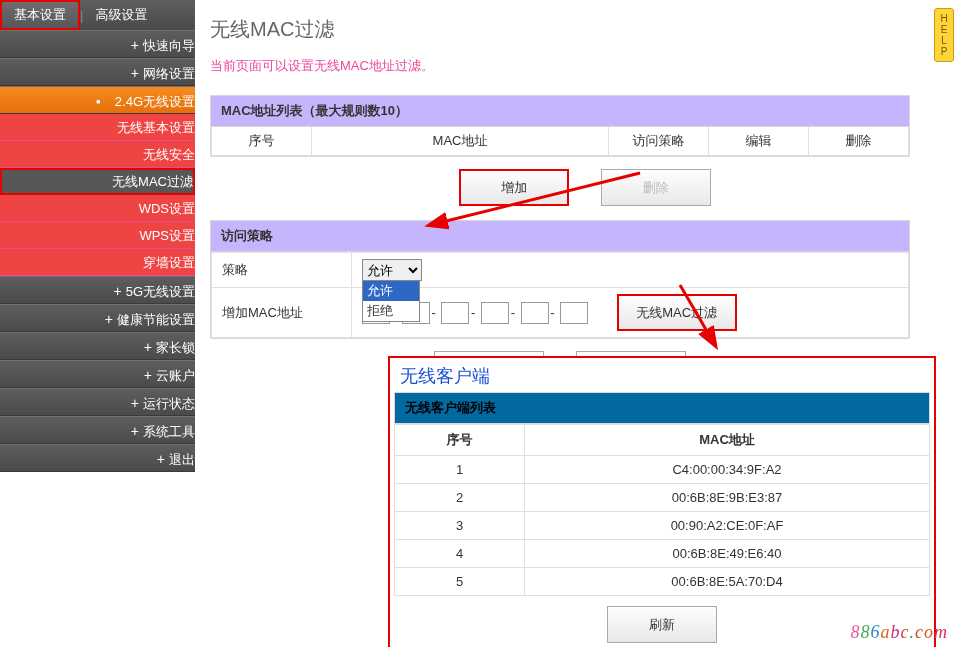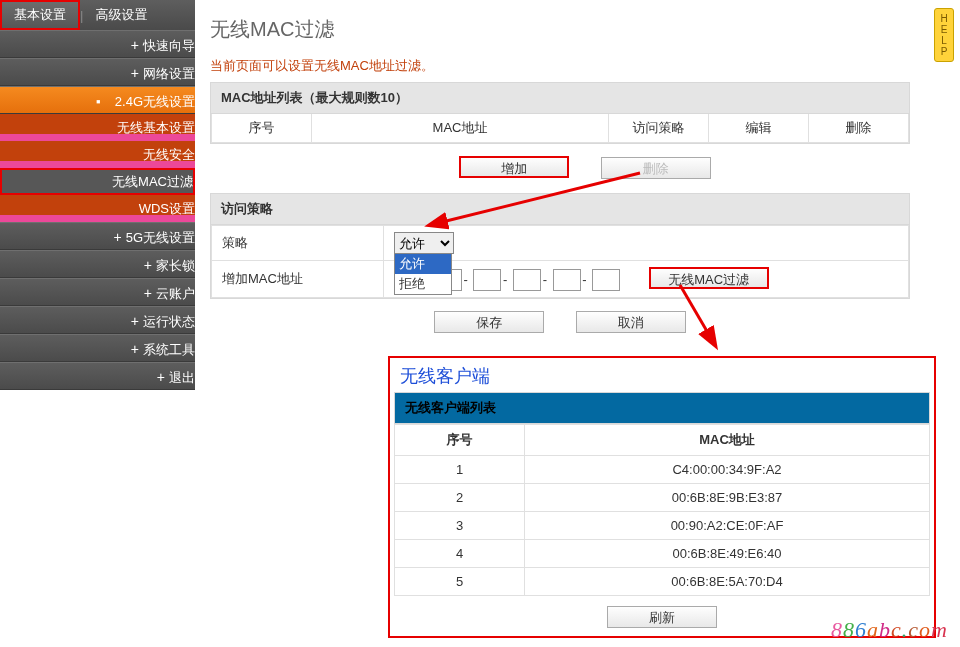--- a/index.html
+++ b/index.html
@@ -11,60 +11,60 @@
 .top-tabs .tab.active { background: linear-gradient(#6d6d6d,#575757); border: 2px solid #e60000; line-height: 26px; }
 .top-tabs .sep { color: #888; }
 
 .nav { list-style: none; text-align: right; }
 .nav-item { color: #fff; height: 28px; line-height: 28px; font-size: 13px; cursor: pointer; }
 .nav-group { background: linear-gradient(#5d5d5d,#4b4b4b); border-bottom: 1px solid #3a3a3a; border-top: 1px solid #6f6f6f; padding-left: 10px; }
 .nav-group .plus { margin-right: 4px; font-size: 14px; }
 .nav-group.active { background: linear-gradient(#f58a1f,#e6700c); }
 .nav-group.active .plus { visibility: hidden; width: 0; margin: 0; }
 .nav-group.active::before { content: "▪"; margin-right: 6px; }
-.nav-sub { background: #c2410c; padding-left: 14px; border-bottom: 7px solid #ec4899; height: 27px; line-height: 27px; }
+.nav-sub { background: #ef4444; padding-left: 14px; border-bottom: 1px solid #ec4899; height: 27px; line-height: 27px; }
 .nav-sub.selected { background: #575757; border: 2px solid #e60000; line-height: 23px; padding-left: 20px; }
 
 .main { margin-left: 210px; padding-top: 16px; position: relative; }
 h1.page-title { font-size: 20px; font-weight: normal; color: #666; margin-bottom: 14px; }
-.desc { font-size: 13px; color: #c2410c; margin-bottom: 7px; }
+.desc { font-size: 13px; color: #ec4899; margin-bottom: 20px; }
 
 .panel { border: 1px solid #d8d8d8; margin-bottom: 10px; width: 700px; }
-.panel-head { background: #e5e5e5; border-bottom: 1px solid #d8d8d8; padding: 6px 10px; font-weight: bold; color: #333; }
+.panel-head { background: #c4b5fd; border-bottom: 1px solid #d8d8d8; padding: 6px 10px; font-weight: bold; color: #333; }
 table.grid { width: 100%; border-collapse: collapse; }
 table.grid th, table.grid td { border: 1px solid #e0e0e0; border-top: none; padding: 5px 6px; text-align: center; font-weight: normal; color: #333; }
 table.grid th { background: #fff; }
 
 .btn-row { text-align: center; margin: 12px 0 14px; position: relative; }
-.btn { display: inline-block; min-width: 110px; height: 22px; line-height: 22px; text-align: center; background: linear-gradient(#fefefe,#e8e8e8); border: 1px solid #aaa; color: #666; font-size: 13px; cursor: pointer; margin: 0 14px; }
+.btn { display: inline-block; min-width: 110px; height: 37px; line-height: 22px; text-align: center; background: linear-gradient(#fefefe,#e8e8e8); border: 1px solid #aaa; color: #666; font-size: 13px; cursor: pointer; margin: 0 14px; }
 .btn.primary { color: #333; }
 .btn.disabled { color: #bbb; cursor: default; }
 .highlight-red { border: 2px solid #e60000 !important; }
 
 .form-table { width: 100%; border-collapse: collapse; }
 .form-table td { border: 1px solid #e0e0e0; padding: 6px 10px; font-size: 13px; color: #333; }
-.form-table td.label { width: 172px; background: #fff; margin-left: 16px; }
+.form-table td.label { width: 140px; background: #fff; margin-left: 16px; }
 .sel-wrap { position: relative; display: inline-block; }
 select.sel { width: 60px; height: 22px; border: 1px solid #888; font-size: 13px; }
 .dropdown-open { position: absolute; left: 0; top: 21px; width: 58px; background: #fff; border: 1px solid #888; z-index: 5; }
 .dropdown-open div { padding: 1px 4px; font-size: 13px; cursor: pointer; }
 .dropdown-open div.sel-active { background: #2d69c4; color: #fff; }
 .mac-in { width: 28px; height: 22px; border: 1px solid #999; text-align: center; font-size: 12px; }
 .mac-sep { display: inline-block; width: 8px; text-align: center; }
 
 .dialog { position: absolute; left: 388px; top: 356px; width: 548px; border: 2px solid #e60000; background: #fff; }
 .dialog-title { font-size: 18px; color: #1d4ed8; padding: 6px 10px 4px; }
 .dialog-head { background: #0369a1; border: 1px solid #d8d8d8; padding: 6px 10px; font-weight: bold; margin: 0 4px; }
 table.client { width: calc(100% - 8px); margin: 0 4px; border-collapse: collapse; }
 table.client th, table.client td { border: 1px solid #e0e0e0; padding: 6px; text-align: center; font-size: 13px; color: #333; }
 .dialog .btn-row { margin: 10px 0 8px; }
 
 .helptab { position: absolute; right: 6px; top: 8px; width: 20px; background: #ffd33a; border: 1px solid #caa200; color: #7a5a00; font-size: 10px; text-align: center; padding: 4px 0; border-radius: 3px; writing-mode: horizontal-tb; cursor: pointer; }
 
-.watermark { position: absolute; right: 12px; bottom: 4px; font-family: "Comic Sans MS", cursive; font-size: 22px; font-style: italic; letter-spacing: 1px; }
+.watermark { position: absolute; right: 12px; bottom: 4px; font-family: "Comic Sans MS", cursive; font-size: 18px; font-style: italic; letter-spacing: 1px; }
 .watermark .c1{color:#e85aa0}.watermark .c2{color:#44b04a}.watermark .c3{color:#2f7fd1}.watermark .c4{color:#e06418}.watermark .c5{color:#d02a87}.watermark .c6{color:#d24a24}.watermark .c7{color:#3aa06a}.watermark .c8{color:#b55730}.watermark .c9{color:#e05a1a}.watermark .c10{color:#d8334f}
 
 svg.arrow { position: absolute; pointer-events: none; }
 </style>
 </head>
 <body>
 
 <div class="sidebar">
   <div class="top-tabs">
     <div class="tab active">基本设置</div>
@@ -72,21 +72,24 @@
     <div class="tab">高级设置</div>
   </div>
   <ul class="nav">
     <li class="nav-item nav-group"><span class="plus">+</span><span>快速向导</span></li>
     <li class="nav-item nav-group"><span class="plus">+</span><span>网络设置</span></li>
     <li class="nav-item nav-group active"><span class="plus">+</span><span>2.4G无线设置</span></li>
     <li class="nav-item nav-sub"><span>无线基本设置</span></li>
     <li class="nav-item nav-sub"><span>无线安全</span></li>
     <li class="nav-item nav-sub selected"><span>无线MAC过滤</span></li>
     <li class="nav-item nav-sub"><span>WDS设置</span></li>
+    <li class="nav-item nav-sub"><span>WPS设置</span></li>
+    <li class="nav-item nav-sub"><span>穿墙设置</span></li>
     <li class="nav-item nav-group"><span class="plus">+</span><span>5G无线设置</span></li>
+    <li class="nav-item nav-group"><span class="plus">+</span><span>健康节能设置</span></li>
     <li class="nav-item nav-group"><span class="plus">+</span><span>家长锁</span></li>
     <li class="nav-item nav-group"><span class="plus">+</span><span>云账户</span></li>
     <li class="nav-item nav-group"><span class="plus">+</span><span>运行状态</span></li>
     <li class="nav-item nav-group"><span class="plus">+</span><span>系统工具</span></li>
     <li class="nav-item nav-group"><span class="plus">+</span><span>退出</span></li>
   </ul>
 </div>
 
 <div class="main">
   <h1 class="page-title">无线MAC过滤</h1>

